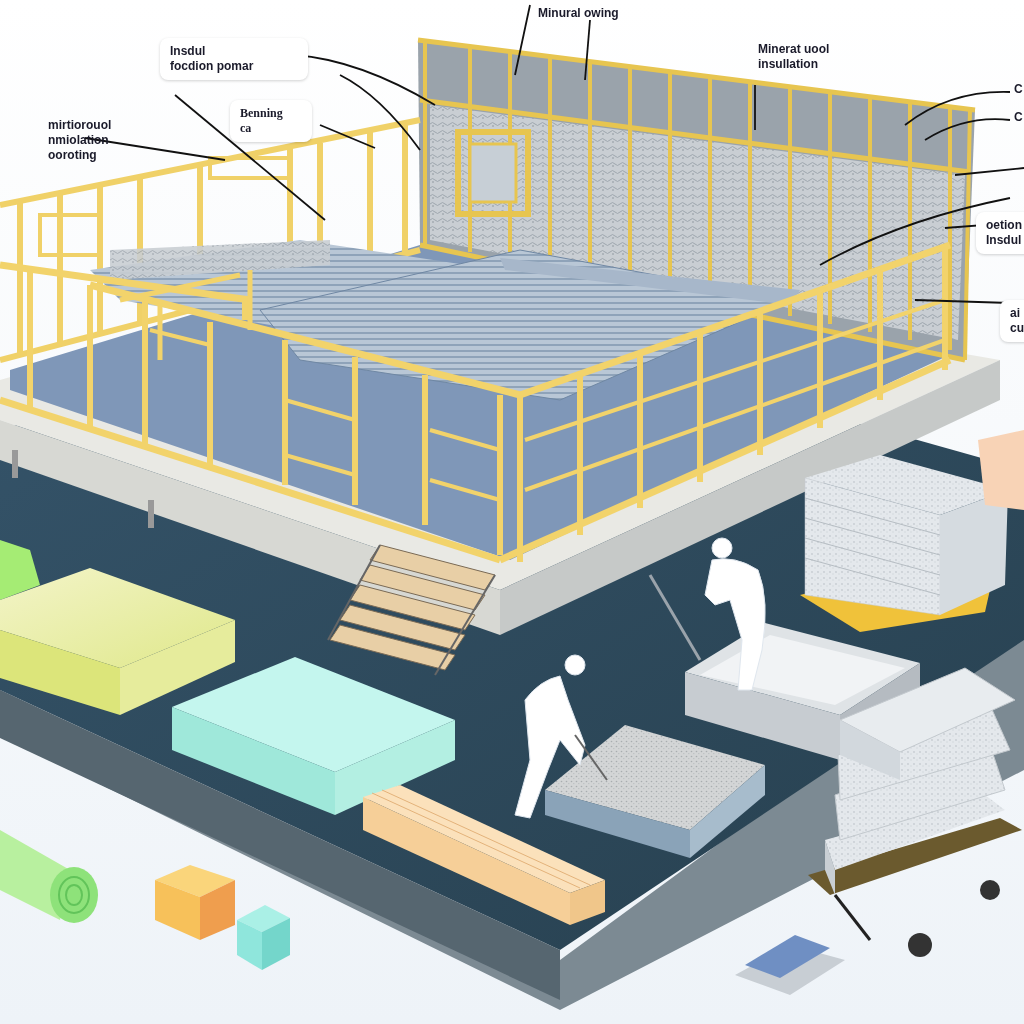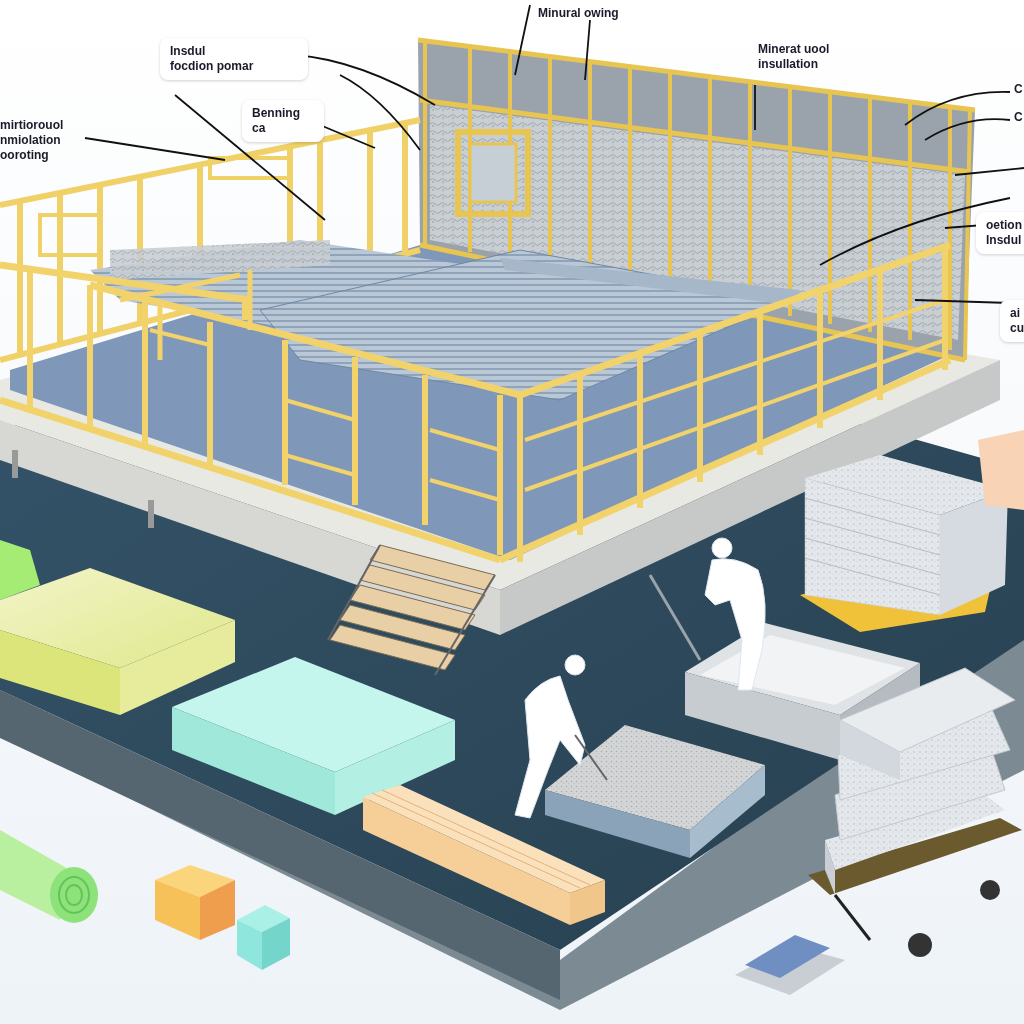--- a/index.html
+++ b/index.html
@@ -289,23 +289,23 @@
     <path d="M1024 222 L945 228"></path>
     <path d="M1010 303 L915 300"></path>
   </g>
 </svg>
 
 <div class="callout" style="left:160px; top:38px; width:128px;">Insdul
 focdion pomar</div>
 <div class="callout plain" style="left:538px; top:6px;">Minural owing</div>
 <div class="callout plain" style="left:718px; top:42px;margin-left:40px;">Minerat uool
 insullation</div>
-<div class="callout" style="left:242px; top:100px; width:62px;">Benning
+<div class="callout" style="left:230px; top:100px; width:62px;font-family:Liberation Serif, serif;">Benning
 ca</div>
-<div class="callout plain" style="left:0px; top:118px;">mirtiorouol
+<div class="callout plain" style="left:0px; top:118px;padding-left:48px;">mirtiorouol
 nmiolation
 ooroting</div>
 <div class="callout plain" style="left:1014px; top:82px;">C</div>
 <div class="callout plain" style="left:1014px; top:110px;">C</div>
 <div class="callout edge" style="left:976px; top:212px; width:38px;">oetion
 Insdul</div>
 <div class="callout edge" style="left:1000px; top:300px; width:14px;">ai
 cu</div>
 
 </body></html>

